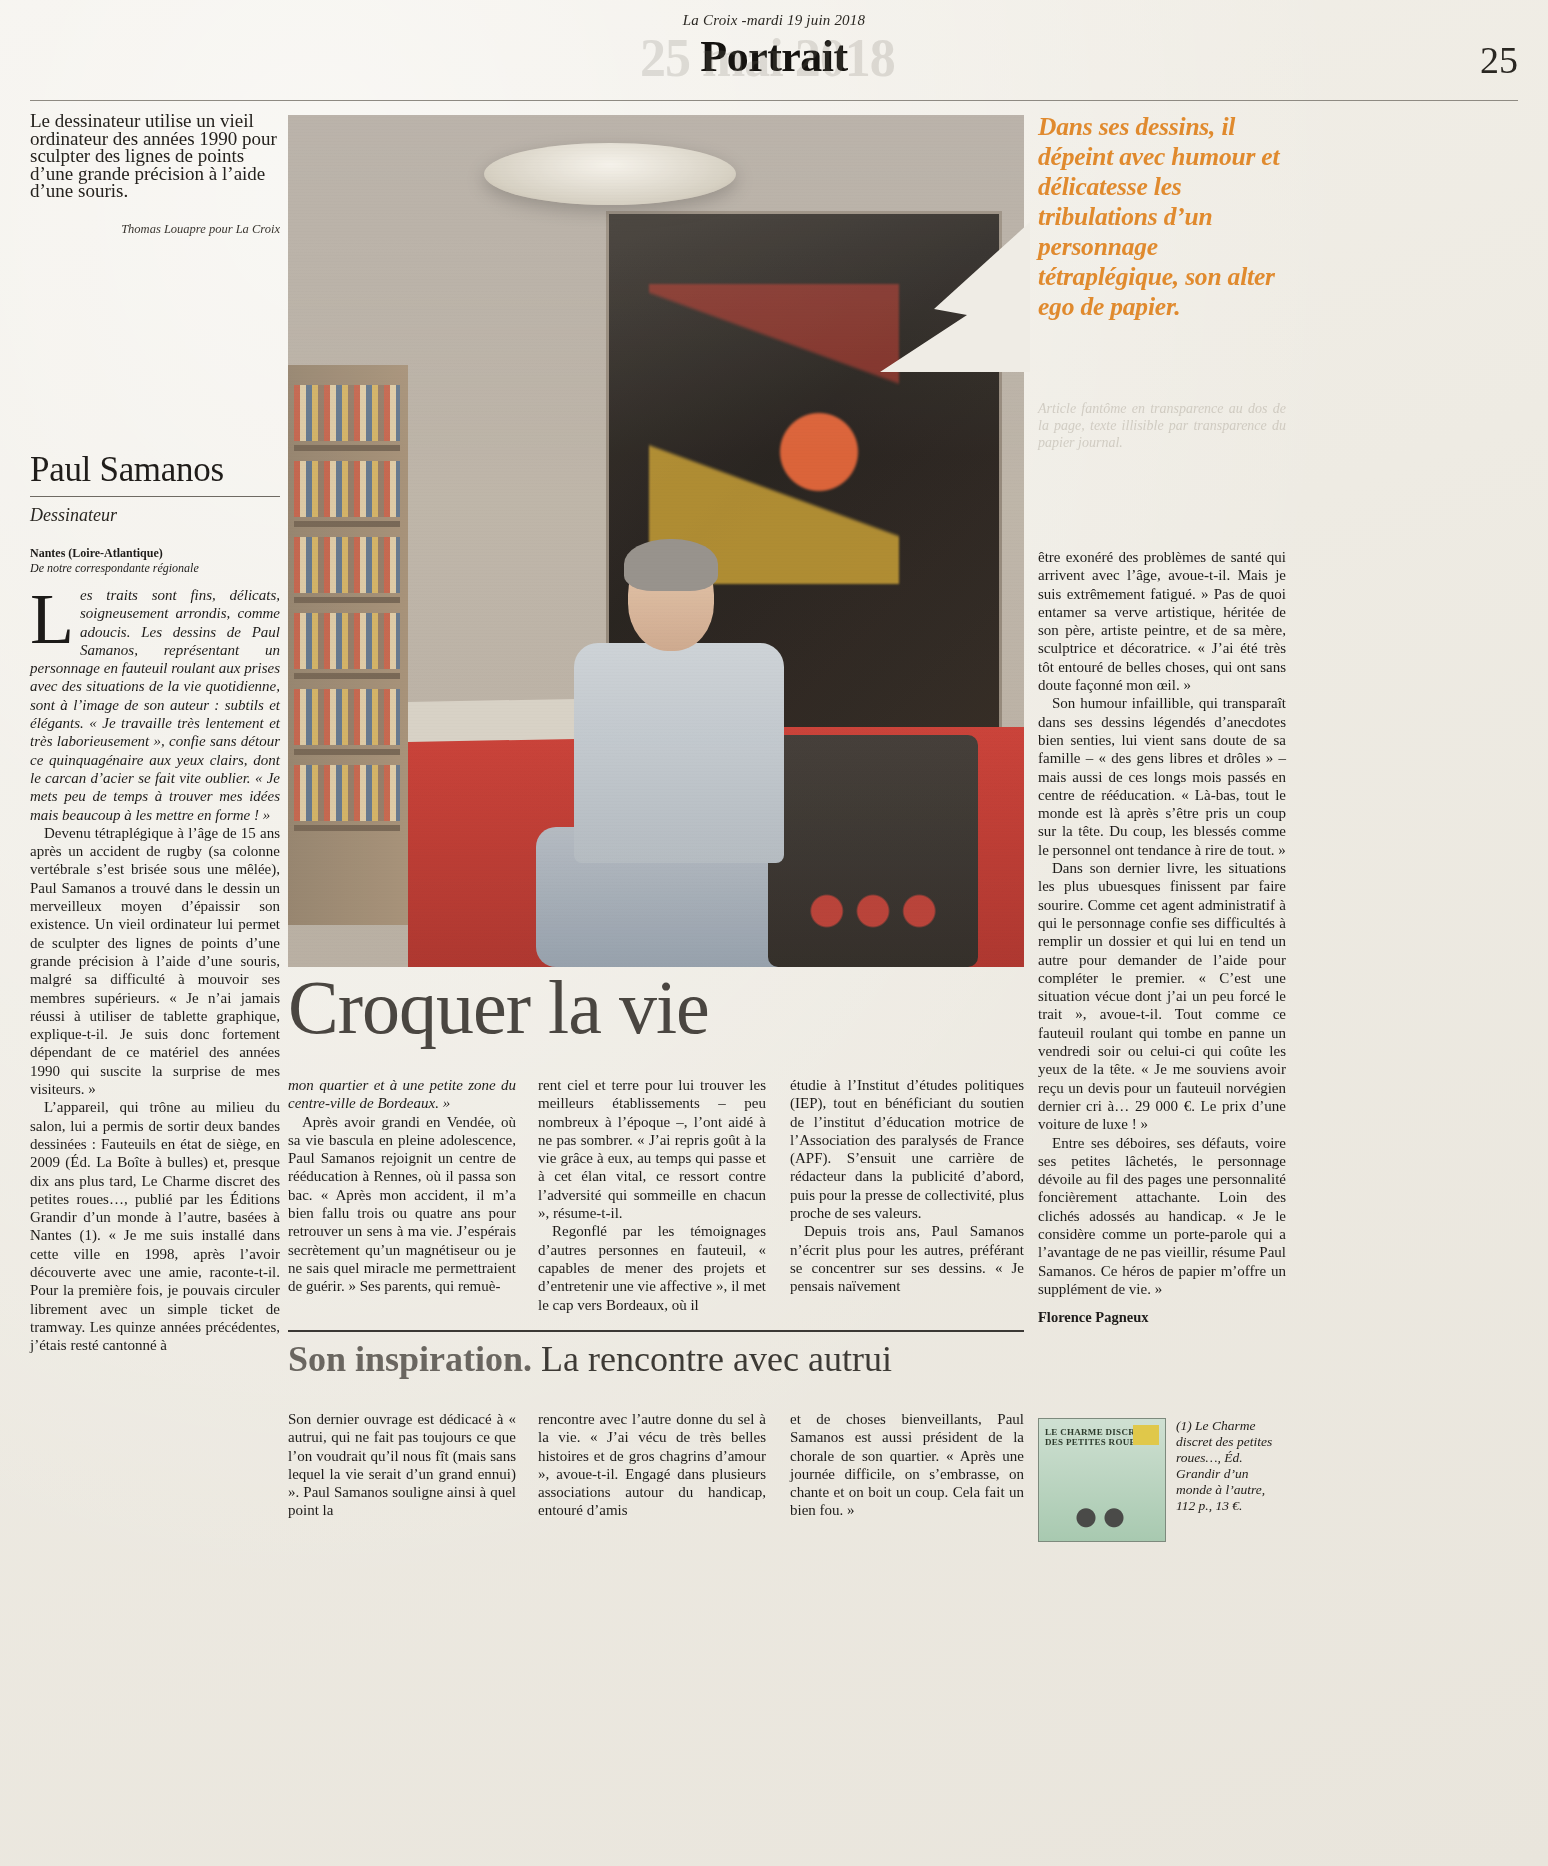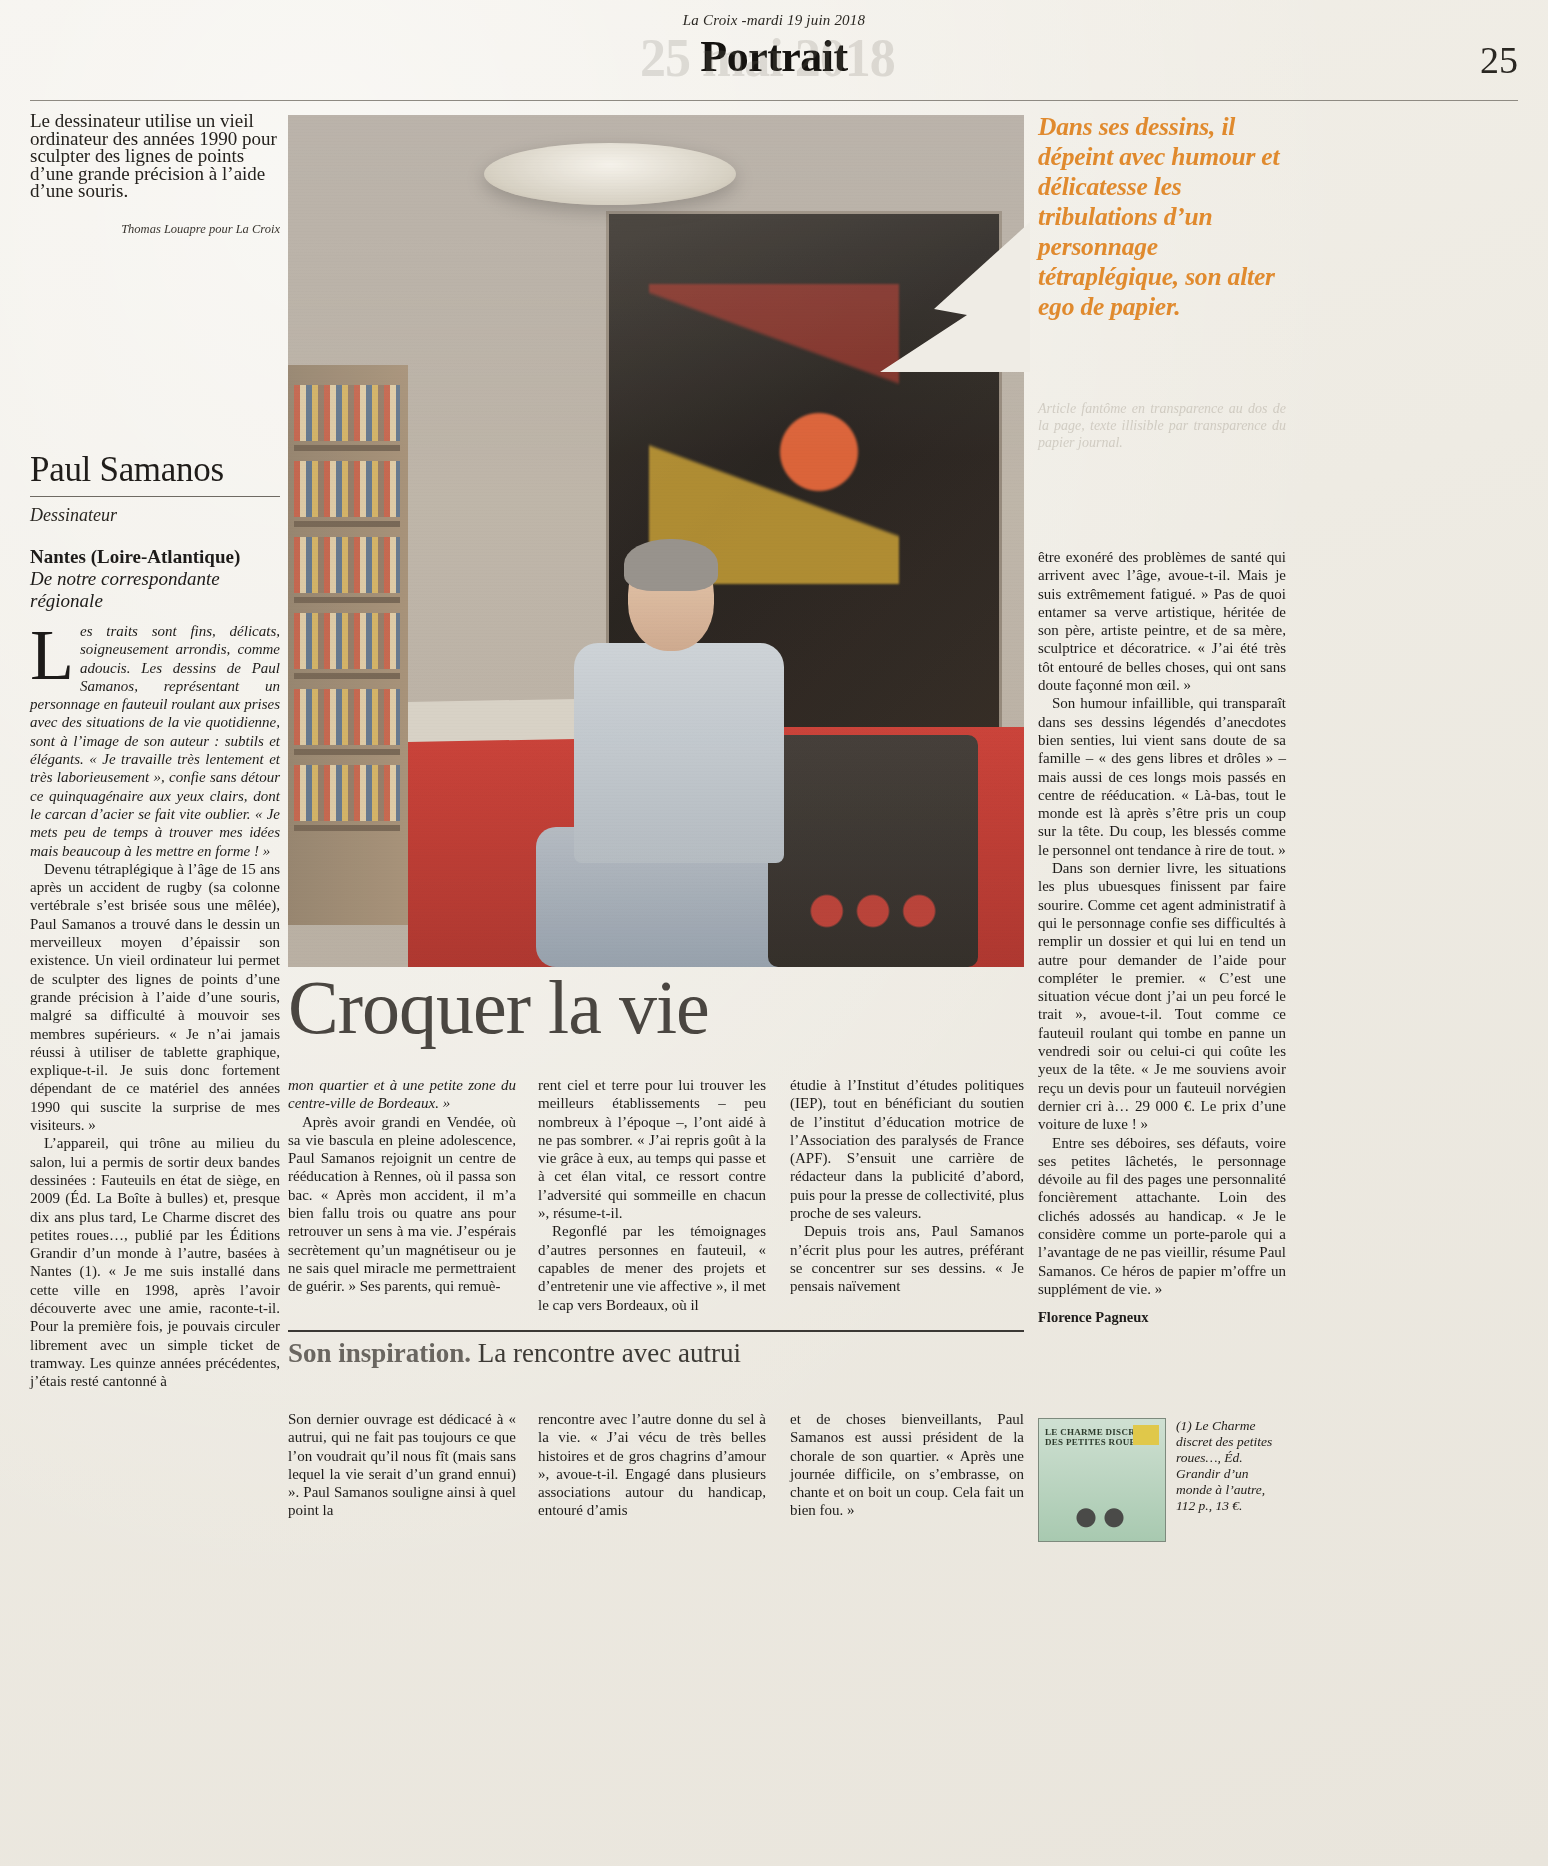--- a/index.html
+++ b/index.html
@@ -152,21 +152,21 @@
   .headline{
     position:absolute;left:288px;top:965px;width:736px;
     font-size:76px;line-height:84px;color:#4a4641;letter-spacing:-1px;
   }
   
   .byline-name{
     font-size:35px;letter-spacing:-.3px;color:#201d1a;margin:0;
   }
   .byline-rule{height:1px;background:#6e6a63;margin:6px 0 8px;}
   .byline-job{font-style:italic;font-size:18px;color:#2a2722;}
-  .dateline{font-size:19px;font-weight:bold;margin-top:20px;color:#1d1b19;}
+  .dateline{font-size:12px;font-weight:bold;margin-top:20px;color:#1d1b19;}
   .dateline i{display:block;font-weight:normal;font-style:italic;}
 
   
   .body{
     font-size:15px;line-height:18.3px;text-align:justify;color:#1d1b19;
     hyphens:auto;
   }
   .body p{margin:0;text-indent:14px;}
   .body p.first{text-indent:0;}
   .body i{font-style:italic;}
@@ -176,21 +176,21 @@
   
   .low{position:absolute;top:1076px;}
   .lc1{left:288px;width:228px;}
   .lc2{left:538px;width:228px;}
   .lc3{left:790px;width:234px;}
   
   .band{
     position:absolute;left:288px;top:1330px;width:736px;
   }
   .band-rule{height:2px;background:#3b3834;}
-  .band-title{margin-top:6px;font-size:27px;color:#3d3a35;}
+  .band-title{margin-top:6px;font-size:36px;color:#3d3a35;}
   .band-title b{color:#6a6660;}
   .band-title span{color:#3d3a35;}
   .bot{position:absolute;top:1410px;}
   .bc1{left:288px;width:228px;}
   .bc2{left:538px;width:228px;}
   .bc3{left:790px;width:234px;}
   .sig{font-weight:bold;font-size:14.5px;margin-top:10px;}
   
   .book{
     position:absolute;left:1038px;top:1418px;width:126px;height:122px;

